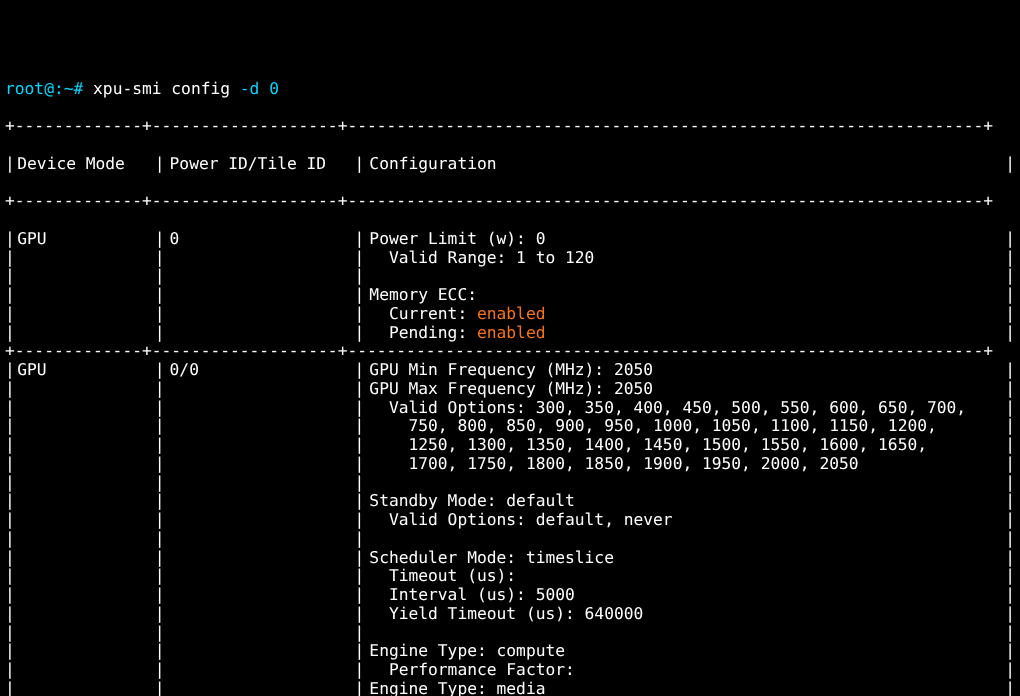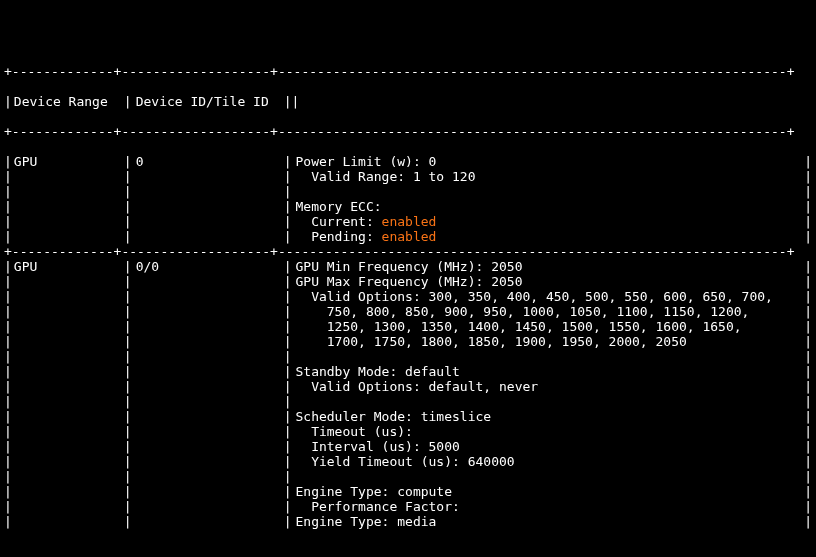--- a/index.html
+++ b/index.html
@@ -13,18 +13,19 @@
   .c3{padding-left:4px;flex:1}
   .vbar{color:#fff}
   .hr{color:#fff;letter-spacing:0}
 </style>
 </head>
 <body>
 <div class="term">
 
 
 
+<div class="row"><span class="cyan">root@</span><span></span><span class="cyan">:~#</span><span> </span><span>xpu-smi config </span><span class="cyan">-d 0</span></div>
 <div class="hr">+-------------+-------------------+-----------------------------------------------------------------+</div>
-<div class="row"><span class="vbar">|</span><span class="c1">Device Range</span><span class="vbar">|</span><span class="c2">Device ID/Tile ID</span><span class="vbar">|</span><span class="vbar">|</span></div>
+<div class="row"><span class="vbar">|</span><span class="c1">Device Mode</span><span class="vbar">|</span><span class="c2">Power ID/Tile ID</span><span class="vbar">|</span><span class="c3">Configuration</span><span class="vbar">|</span></div>
 <div class="hr">+-------------+-------------------+-----------------------------------------------------------------+</div>
 <div id="table-body"><div class="row"><span class="vbar">|</span><span class="c1">GPU</span><span class="vbar">|</span><span class="c2">0</span><span class="vbar">|</span><span class="c3"><span>Power Limit (w): 0</span></span><span class="vbar">|</span></div><div class="row"><span class="vbar">|</span><span class="c1"></span><span class="vbar">|</span><span class="c2"></span><span class="vbar">|</span><span class="c3"><span>  Valid Range: 1 to 120</span></span><span class="vbar">|</span></div><div class="row"><span class="vbar">|</span><span class="c1"></span><span class="vbar">|</span><span class="c2"></span><span class="vbar">|</span><span class="c3"><span></span></span><span class="vbar">|</span></div><div class="row"><span class="vbar">|</span><span class="c1"></span><span class="vbar">|</span><span class="c2"></span><span class="vbar">|</span><span class="c3"><span>Memory ECC:</span></span><span class="vbar">|</span></div><div class="row"><span class="vbar">|</span><span class="c1"></span><span class="vbar">|</span><span class="c2"></span><span class="vbar">|</span><span class="c3"><span>  Current: </span><span class="green">enabled</span></span><span class="vbar">|</span></div><div class="row"><span class="vbar">|</span><span class="c1"></span><span class="vbar">|</span><span class="c2"></span><span class="vbar">|</span><span class="c3"><span>  Pending: </span><span class="green">enabled</span></span><span class="vbar">|</span></div><div class="hr">+-------------+-------------------+-----------------------------------------------------------------+</div><div class="row"><span class="vbar">|</span><span class="c1">GPU</span><span class="vbar">|</span><span class="c2">0/0</span><span class="vbar">|</span><span class="c3"><span>GPU Min Frequency (MHz): 2050</span></span><span class="vbar">|</span></div><div class="row"><span class="vbar">|</span><span class="c1"></span><span class="vbar">|</span><span class="c2"></span><span class="vbar">|</span><span class="c3"><span>GPU Max Frequency (MHz): 2050</span></span><span class="vbar">|</span></div><div class="row"><span class="vbar">|</span><span class="c1"></span><span class="vbar">|</span><span class="c2"></span><span class="vbar">|</span><span class="c3"><span>  Valid Options: 300, 350, 400, 450, 500, 550, 600, 650, 700,</span></span><span class="vbar">|</span></div><div class="row"><span class="vbar">|</span><span class="c1"></span><span class="vbar">|</span><span class="c2"></span><span class="vbar">|</span><span class="c3"><span>    750, 800, 850, 900, 950, 1000, 1050, 1100, 1150, 1200,</span></span><span class="vbar">|</span></div><div class="row"><span class="vbar">|</span><span class="c1"></span><span class="vbar">|</span><span class="c2"></span><span class="vbar">|</span><span class="c3"><span>    1250, 1300, 1350, 1400, 1450, 1500, 1550, 1600, 1650,</span></span><span class="vbar">|</span></div><div class="row"><span class="vbar">|</span><span class="c1"></span><span class="vbar">|</span><span class="c2"></span><span class="vbar">|</span><span class="c3"><span>    1700, 1750, 1800, 1850, 1900, 1950, 2000, 2050</span></span><span class="vbar">|</span></div><div class="row"><span class="vbar">|</span><span class="c1"></span><span class="vbar">|</span><span class="c2"></span><span class="vbar">|</span><span class="c3"><span></span></span><span class="vbar">|</span></div><div class="row"><span class="vbar">|</span><span class="c1"></span><span class="vbar">|</span><span class="c2"></span><span class="vbar">|</span><span class="c3"><span>Standby Mode: default</span></span><span class="vbar">|</span></div><div class="row"><span class="vbar">|</span><span class="c1"></span><span class="vbar">|</span><span class="c2"></span><span class="vbar">|</span><span class="c3"><span>  Valid Options: default, never</span></span><span class="vbar">|</span></div><div class="row"><span class="vbar">|</span><span class="c1"></span><span class="vbar">|</span><span class="c2"></span><span class="vbar">|</span><span class="c3"><span></span></span><span class="vbar">|</span></div><div class="row"><span class="vbar">|</span><span class="c1"></span><span class="vbar">|</span><span class="c2"></span><span class="vbar">|</span><span class="c3"><span>Scheduler Mode: timeslice</span></span><span class="vbar">|</span></div><div class="row"><span class="vbar">|</span><span class="c1"></span><span class="vbar">|</span><span class="c2"></span><span class="vbar">|</span><span class="c3"><span>  Timeout (us):</span></span><span class="vbar">|</span></div><div class="row"><span class="vbar">|</span><span class="c1"></span><span class="vbar">|</span><span class="c2"></span><span class="vbar">|</span><span class="c3"><span>  Interval (us): 5000</span></span><span class="vbar">|</span></div><div class="row"><span class="vbar">|</span><span class="c1"></span><span class="vbar">|</span><span class="c2"></span><span class="vbar">|</span><span class="c3"><span>  Yield Timeout (us): 640000</span></span><span class="vbar">|</span></div><div class="row"><span class="vbar">|</span><span class="c1"></span><span class="vbar">|</span><span class="c2"></span><span class="vbar">|</span><span class="c3"><span></span></span><span class="vbar">|</span></div><div class="row"><span class="vbar">|</span><span class="c1"></span><span class="vbar">|</span><span class="c2"></span><span class="vbar">|</span><span class="c3"><span>Engine Type: compute</span></span><span class="vbar">|</span></div><div class="row"><span class="vbar">|</span><span class="c1"></span><span class="vbar">|</span><span class="c2"></span><span class="vbar">|</span><span class="c3"><span>  Performance Factor:</span></span><span class="vbar">|</span></div><div class="row"><span class="vbar">|</span><span class="c1"></span><span class="vbar">|</span><span class="c2"></span><span class="vbar">|</span><span class="c3"><span>Engine Type: media</span></span><span class="vbar">|</span></div></div>
 
 </div>
 
 </body></html>

